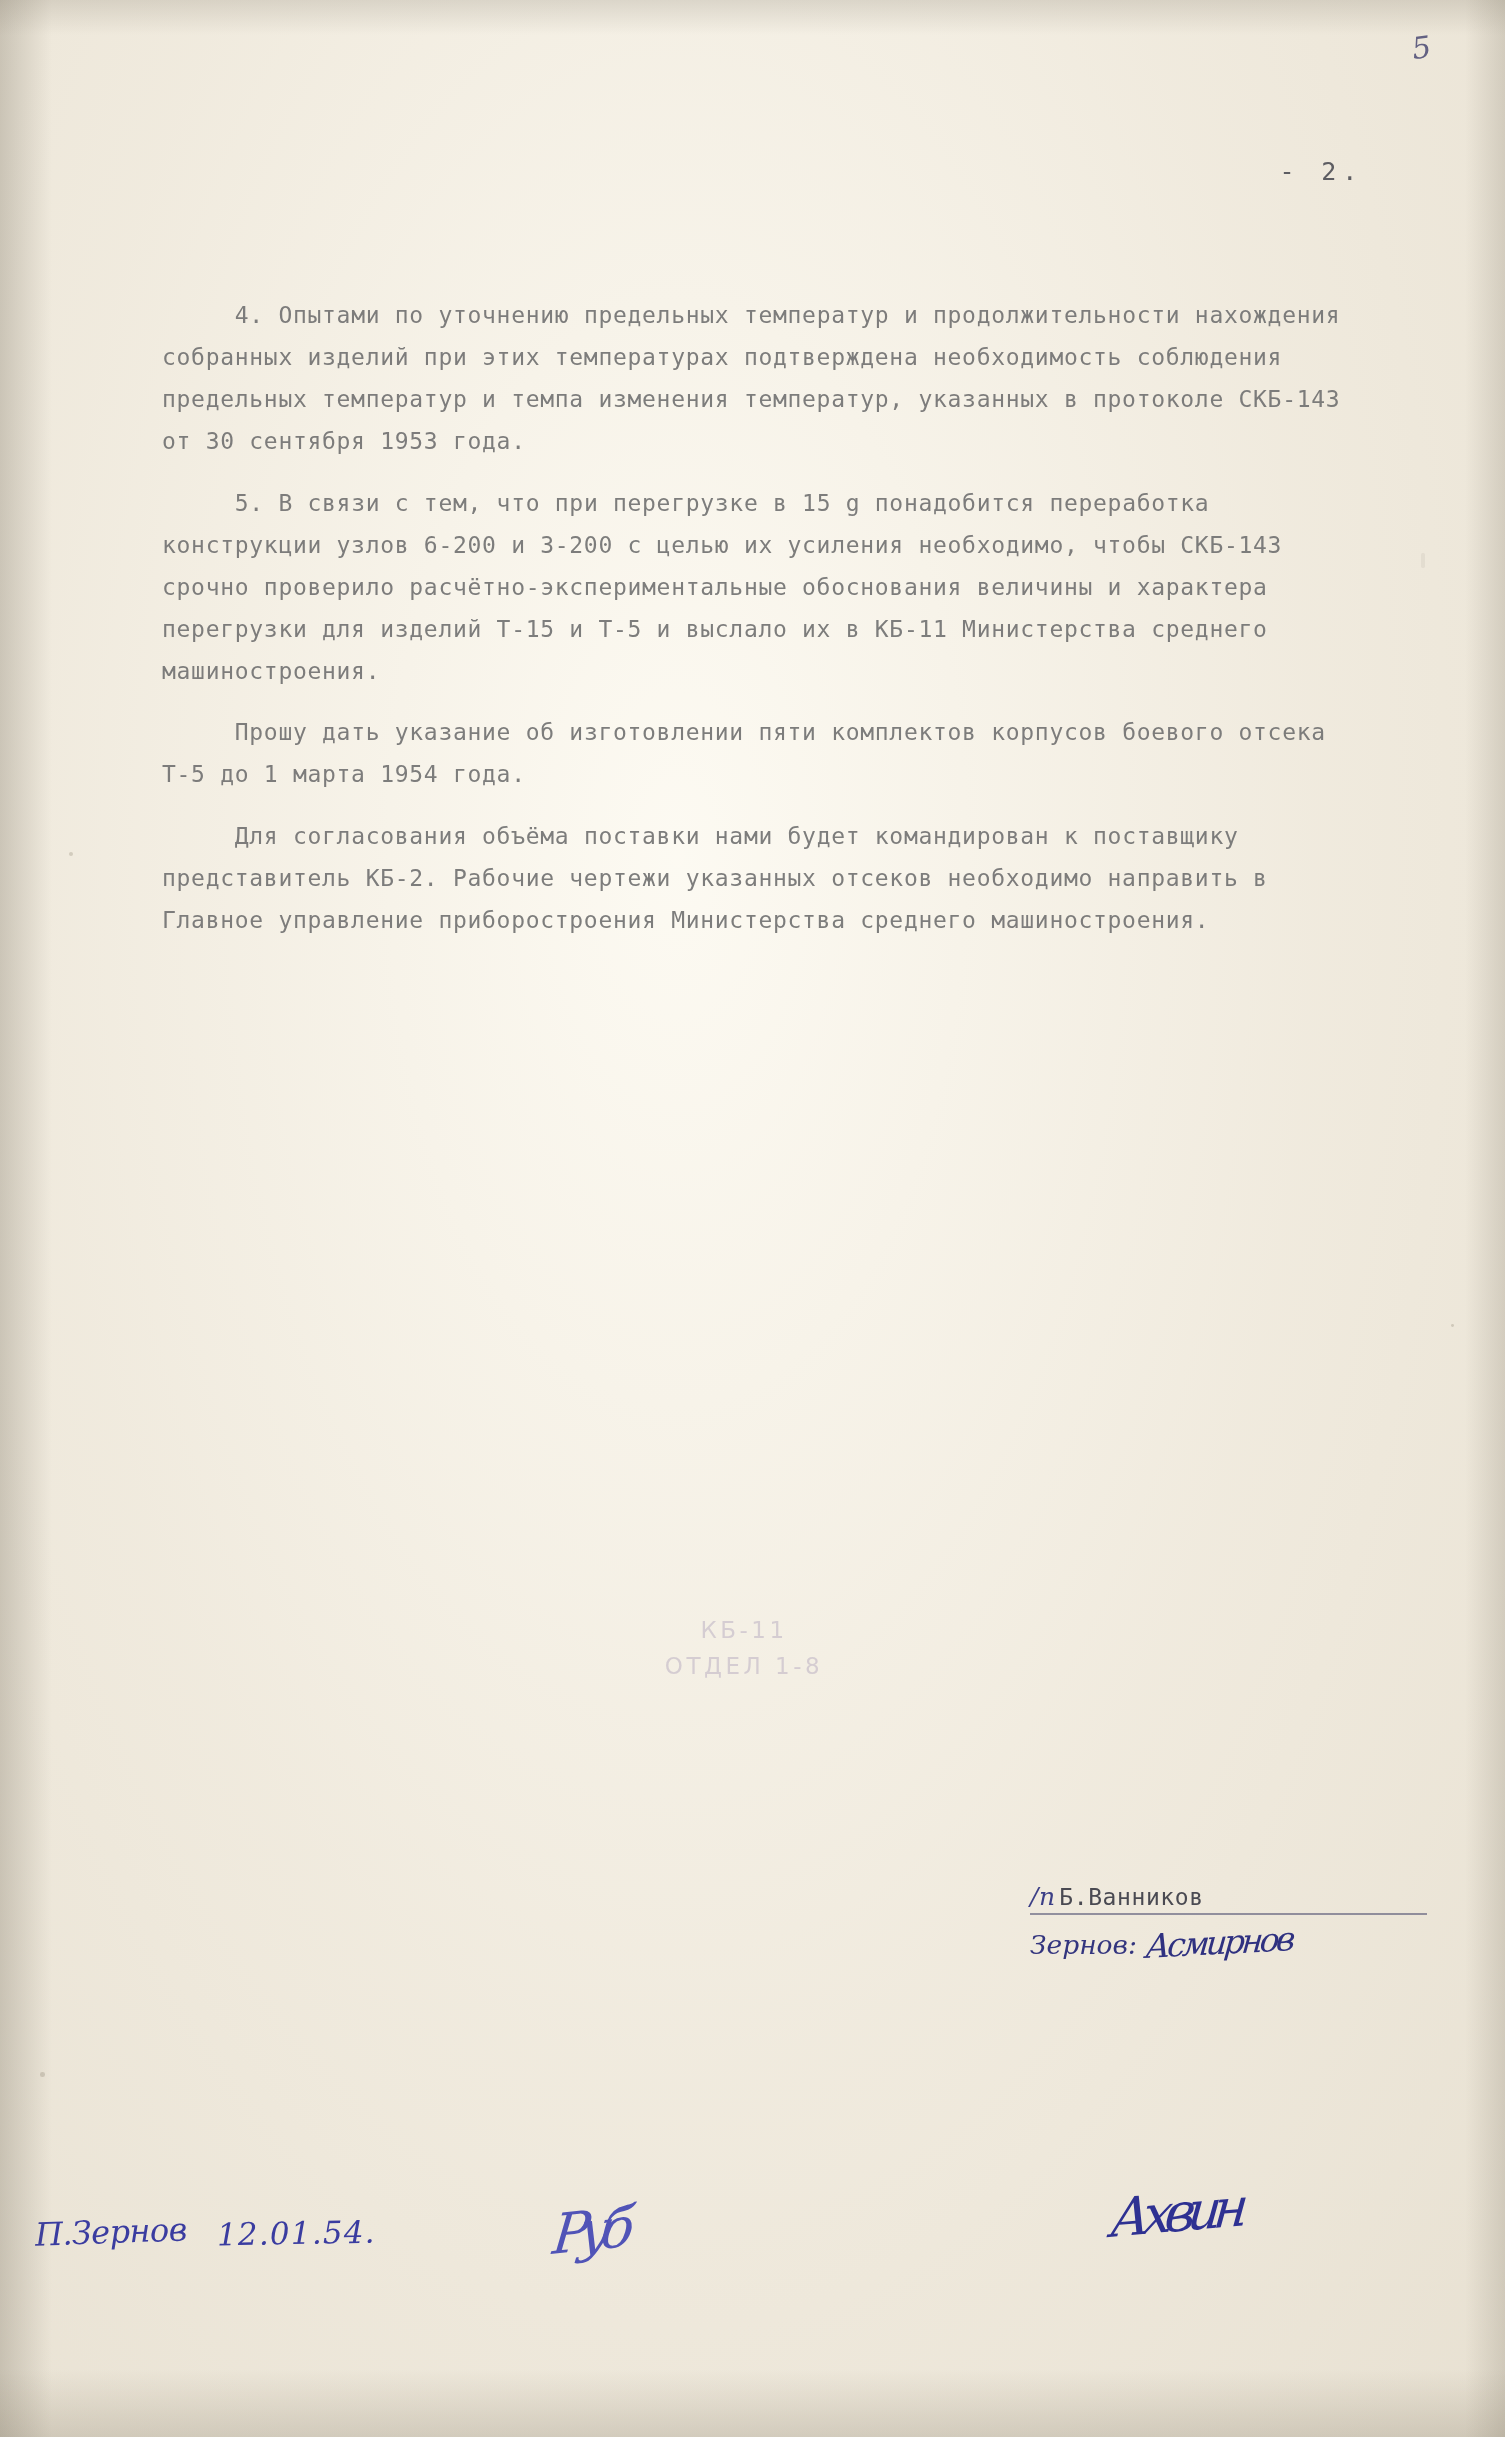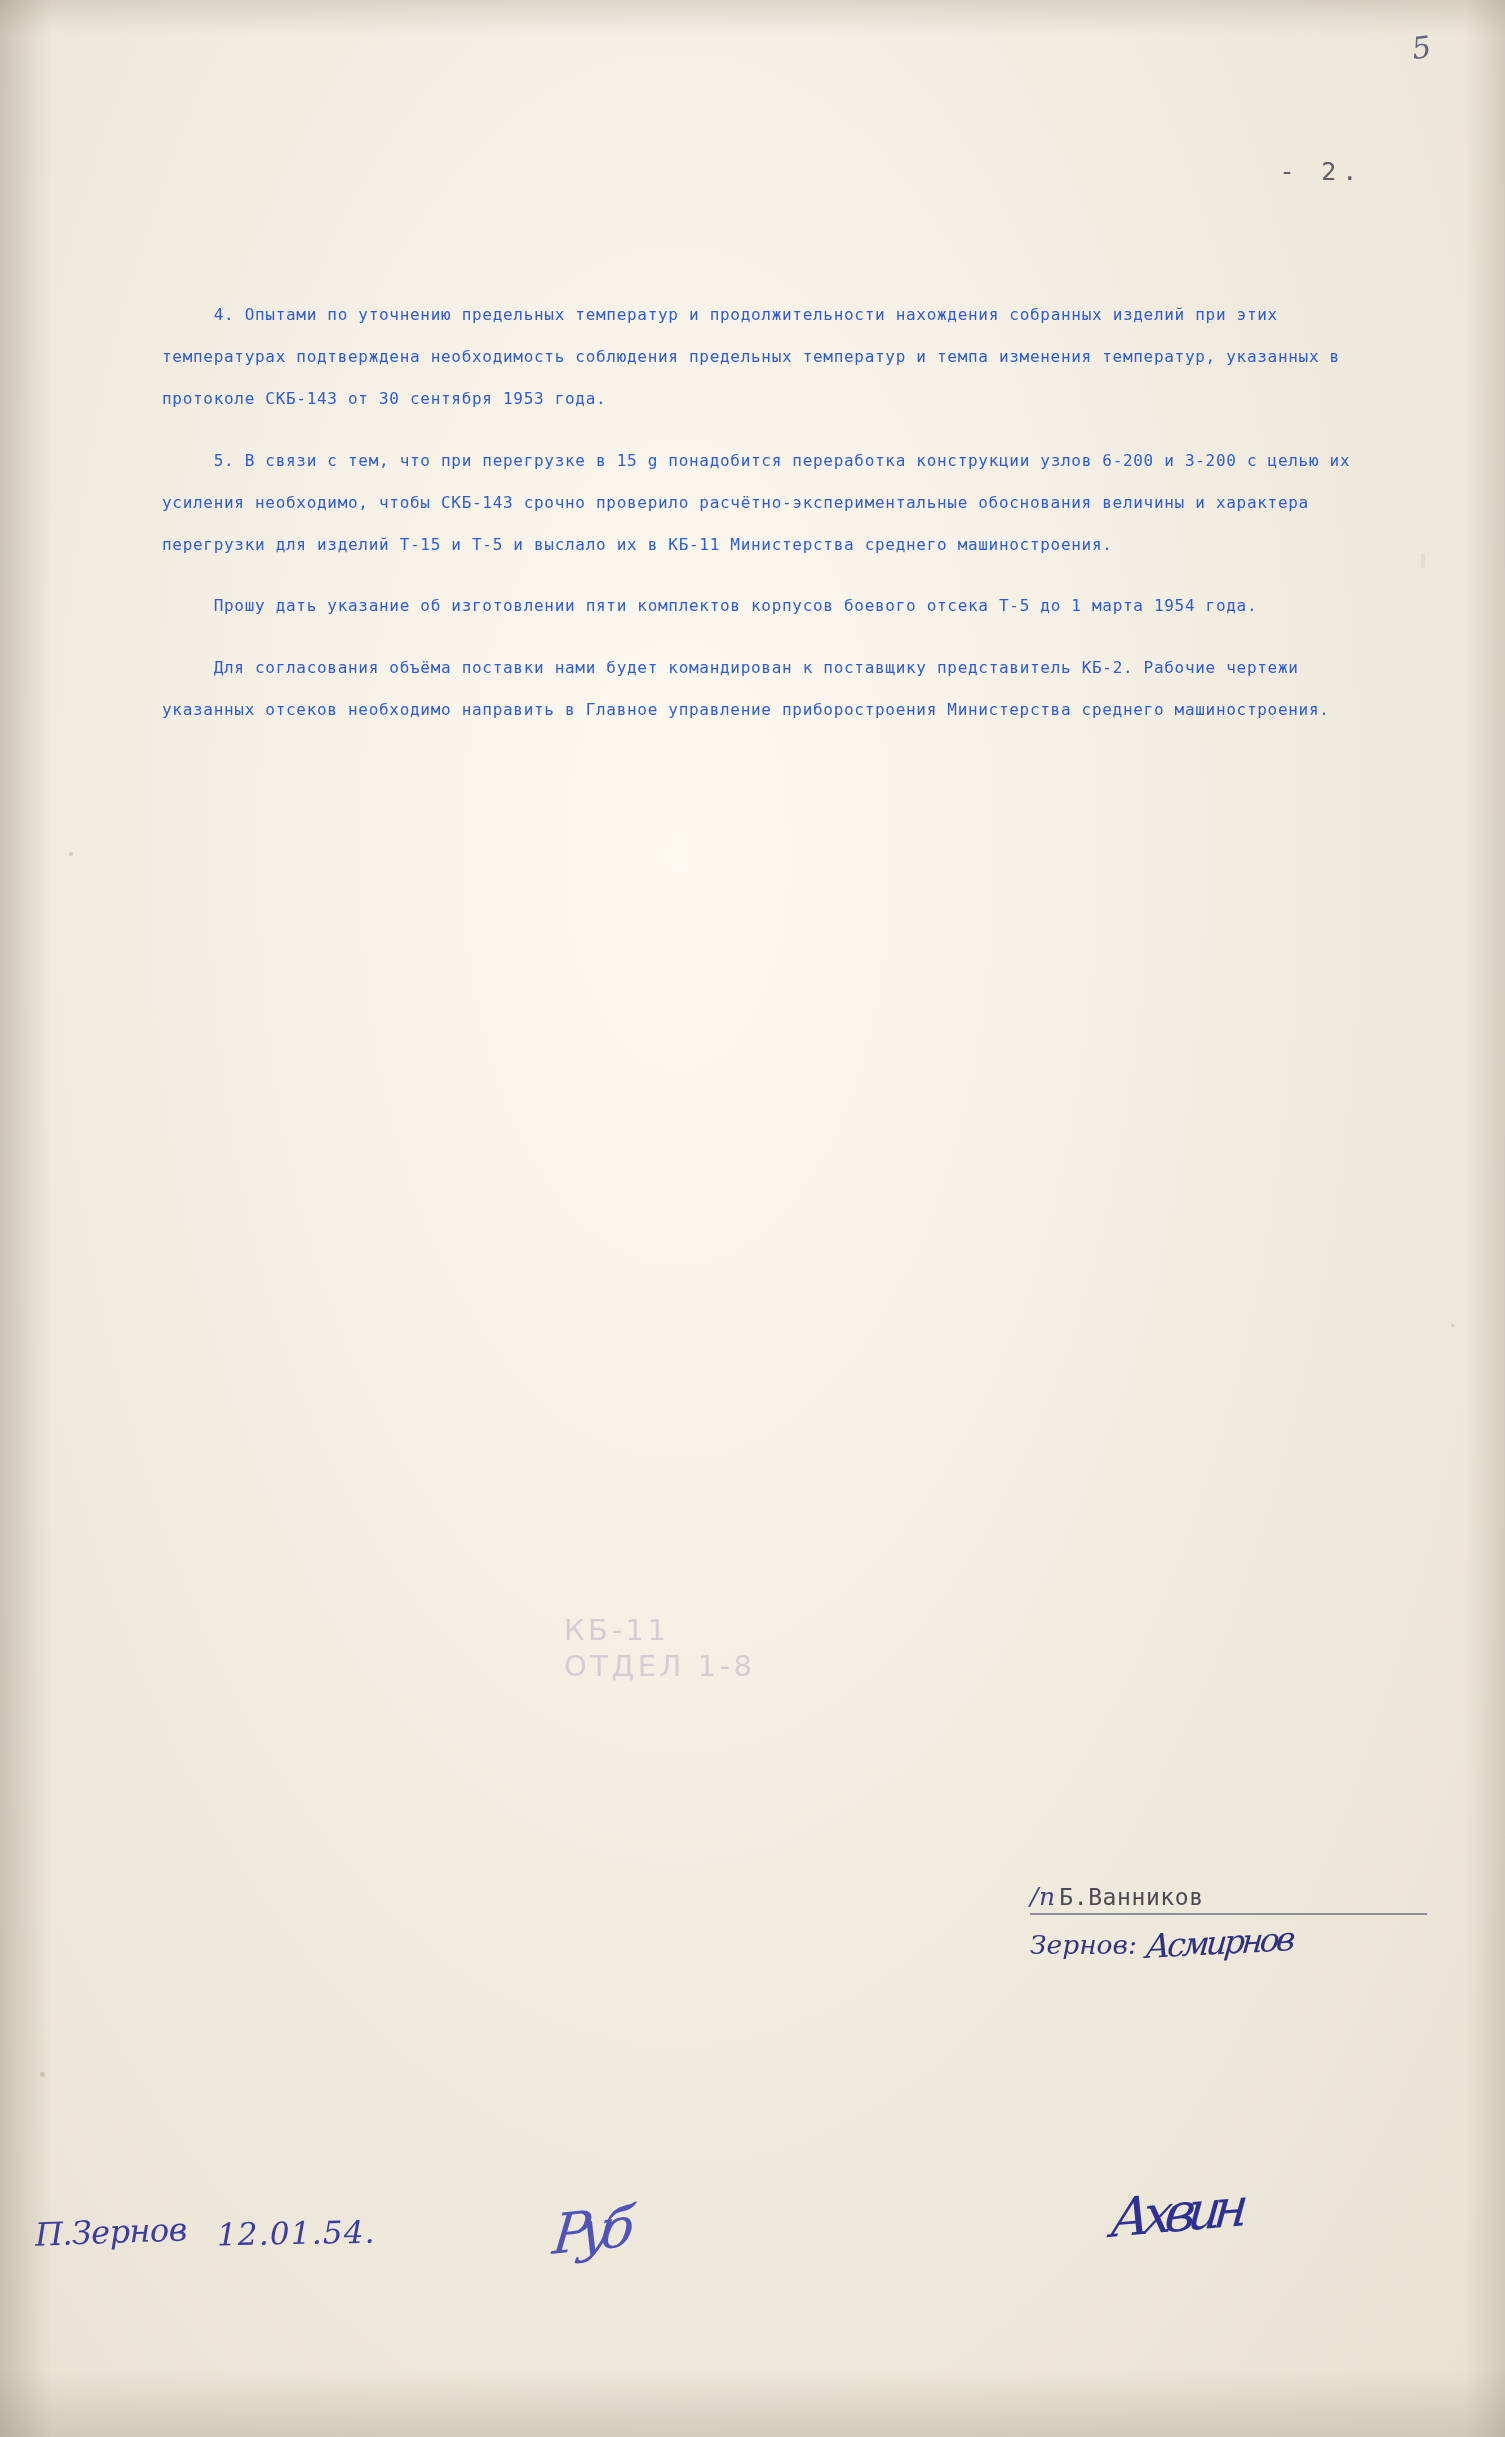--- a/index.html
+++ b/index.html
@@ -70,45 +70,45 @@
     letter-spacing: 5.8px;
     color: #4a4a52;
     opacity: 0.88;
   }
 
   .body-text {
     position: absolute;
     left: 162px;
     top: 294px;
     width: 1203px;
-    color: #1d4ed8;
-    font-size: 16px;
+    color: #737373;
+    font-size: 23px;
     line-height: 42px;
     letter-spacing: 0.7px;
     opacity: 0.92;
   }
   .para {
     margin: 0 0 19.6px 0;
     text-indent: 0;
     white-space: pre-wrap;
   }
 
   
   .stamp-ghost {
     position: absolute;
-    left: 564px;
+    left: 583px;
     top: 1612px;
     width: 322px;
     height: 75px;
     color: #8f7fa8;
     opacity: 0.30;
     font-family: "DejaVu Sans", sans-serif;
-    font-size: 29px;
+    font-size: 23px;
     letter-spacing: 3.5px;
-    text-align: left;
+    text-align: center;
     line-height: 36px;
     filter: blur(0.7px);
     pointer-events: none;
   }
 
   
   .sig-block {
     position: absolute;
     left: 1030px;
     top: 1882px;

